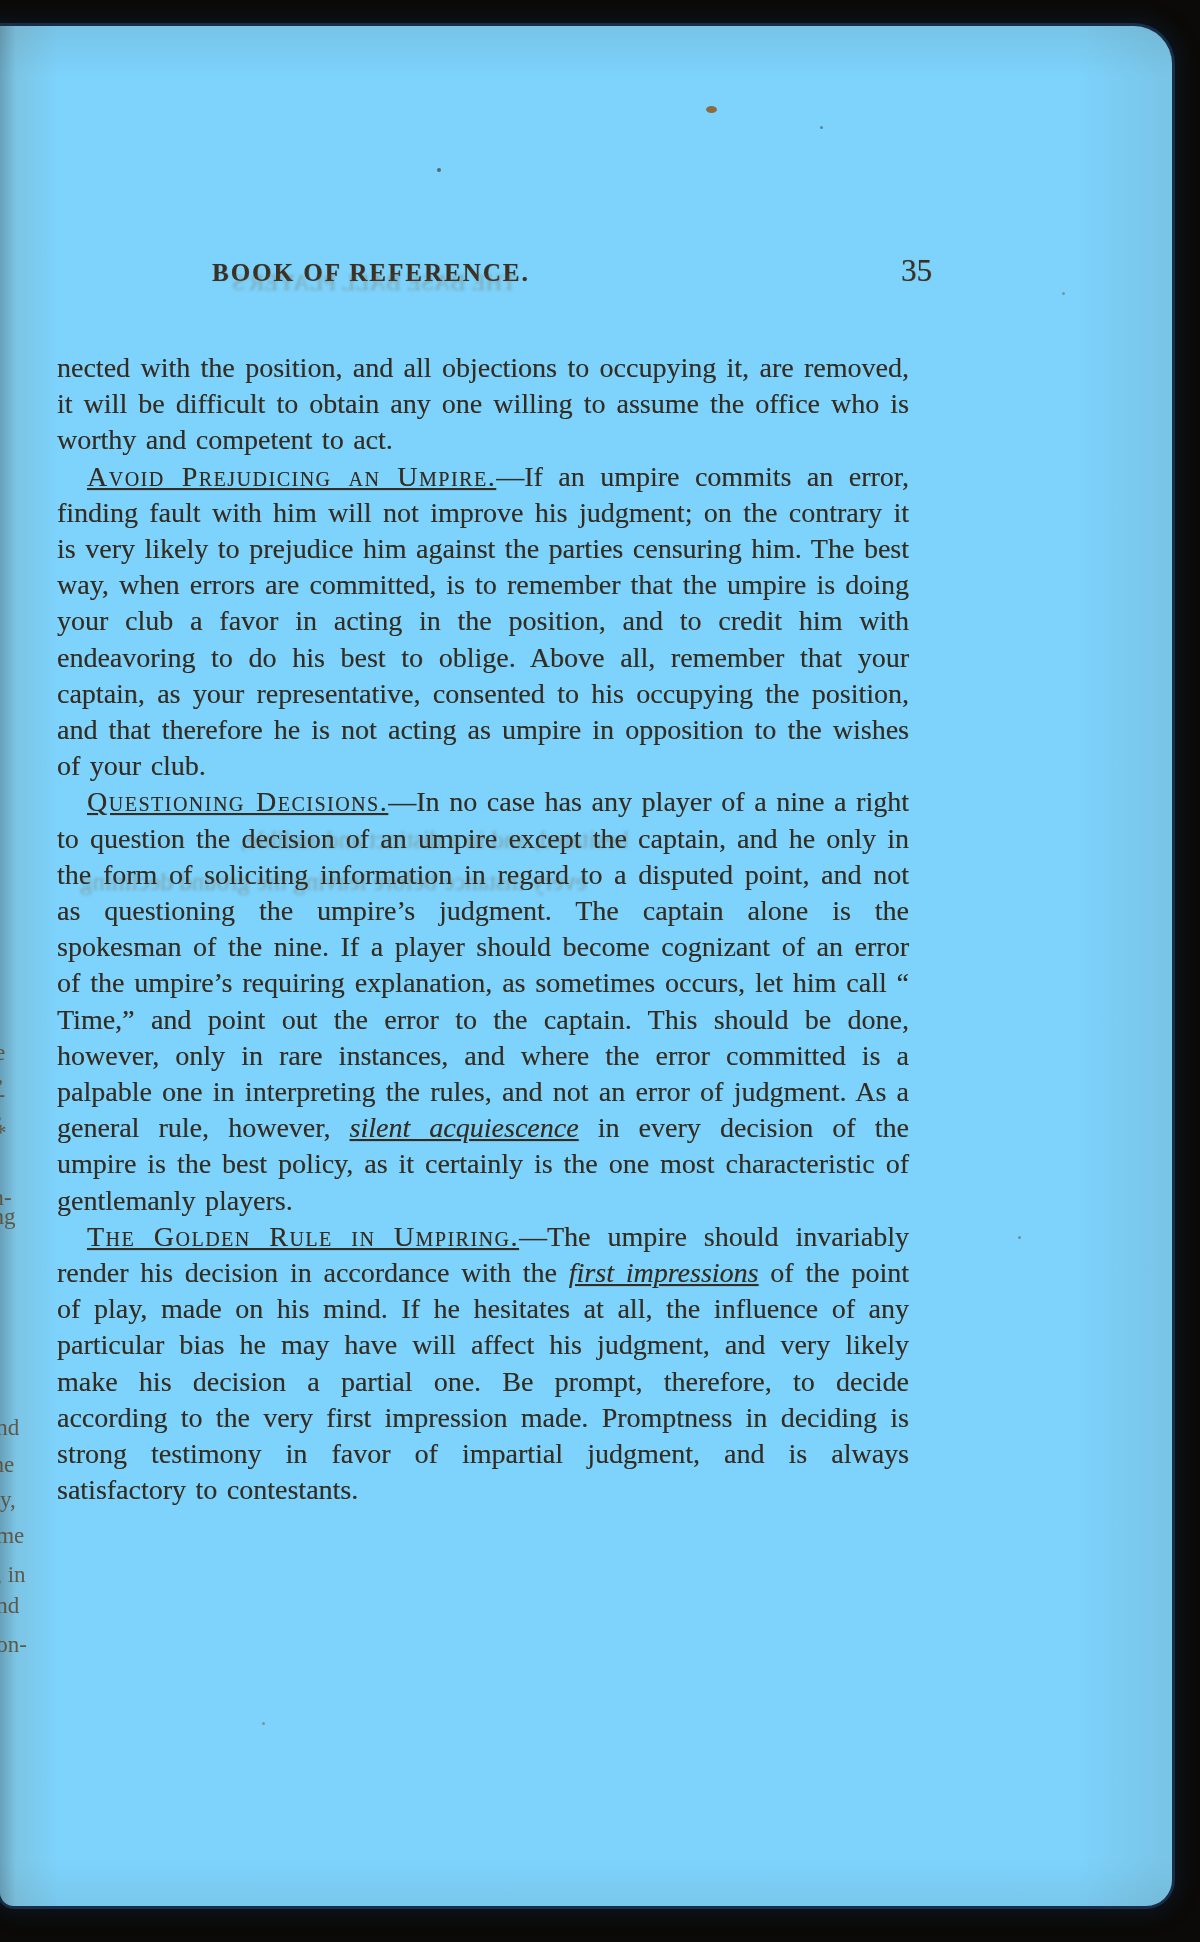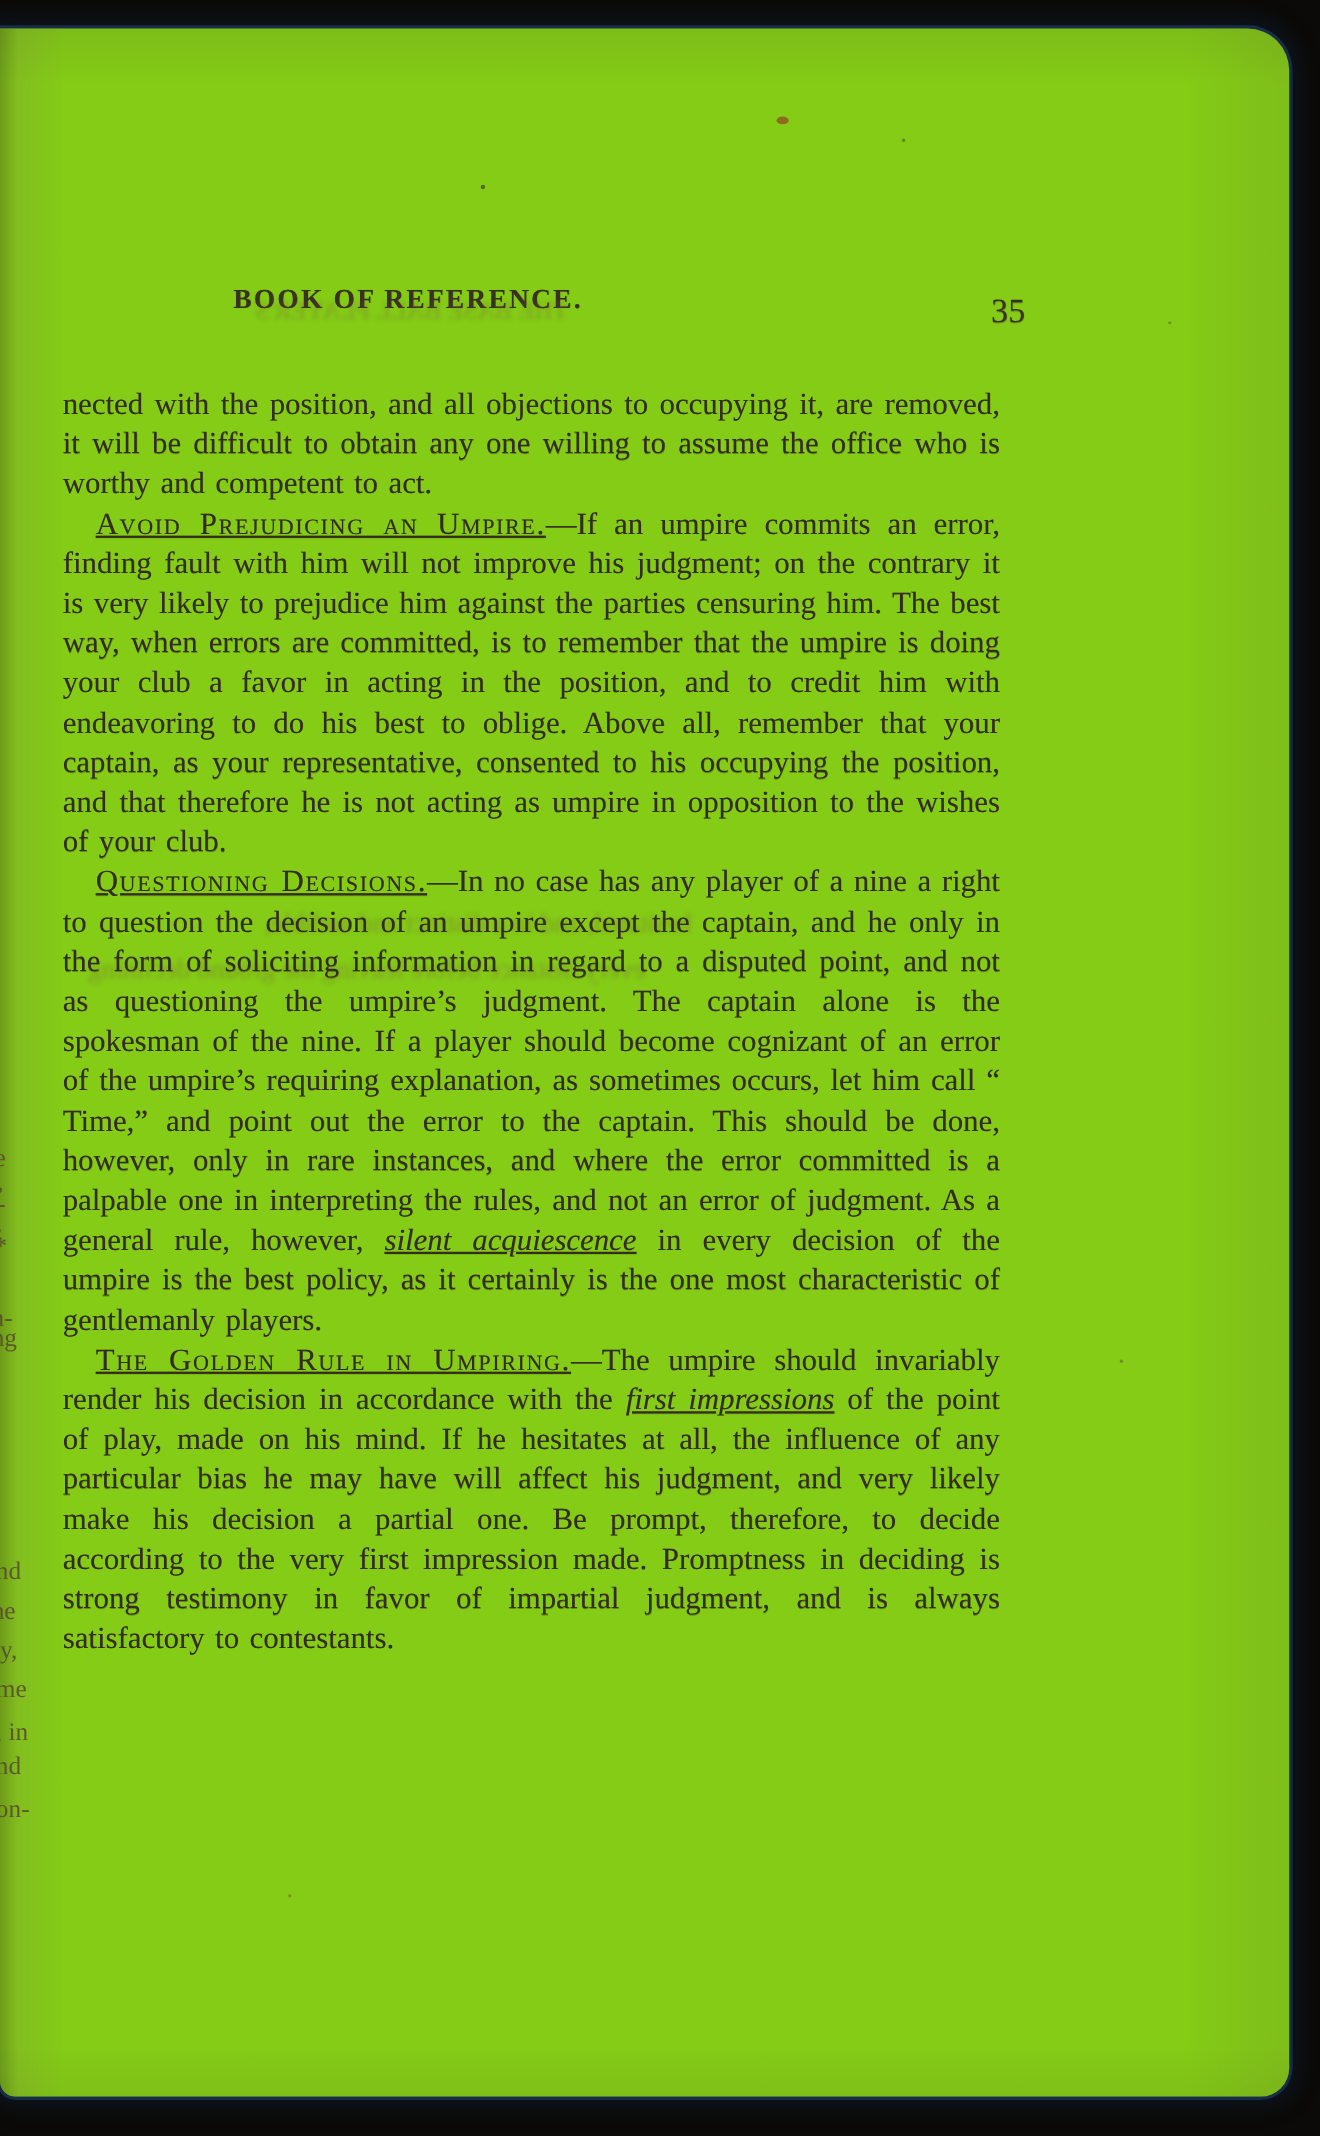--- a/index.html
+++ b/index.html
@@ -7,21 +7,21 @@
     width:1200px; height:1942px;
     background:#0b0a08;
     position:relative;
     overflow:hidden;
     font-family:"Liberation Serif","DejaVu Serif",serif;
   }
   .page {
     position:absolute;
     left:0; top:26px;
     width:1172px; height:1880px;
-    background:#84cc16;
+    background:#7dd3fc;
     border-radius:0 38px 26px 14px;
     box-shadow:0 0 0 3px rgba(35,70,110,0.55), 0 0 20px 8px rgba(18,42,78,0.35);
   }
   .page::before {
     content:"";
     position:absolute; inset:0;
     border-radius:inherit;
     pointer-events:none;
     background:
       linear-gradient(90deg, rgba(55,45,30,0.30) 0px, rgba(120,110,88,0.14) 16px, rgba(0,0,0,0) 58px),
@@ -31,21 +31,21 @@
   }
   .running-title {
     position:absolute; left:212px; top:233px;
     font-size:25px; font-weight:bold;
     letter-spacing:2px;
     color:#3a3024;
     text-shadow:0.4px 0.4px 0.7px rgba(58,48,36,0.45);
     white-space:nowrap;
   }
   .page-number {
-    position:absolute; left:901px; top:239px;
+    position:absolute; left:901px; top:227px;
     font-size:31px; color:#3a3024;
     text-shadow:0.4px 0.4px 0.7px rgba(58,48,36,0.45);
   }
   .body-text {
     position:absolute; left:57px; top:312px; width:852px;
     font-size:28px; line-height:36.2px;
     text-align:justify;
     word-spacing:2.5px;
     color:#342b21;
     text-shadow:0.3px 0.3px 0.6px rgba(52,43,33,0.40);

